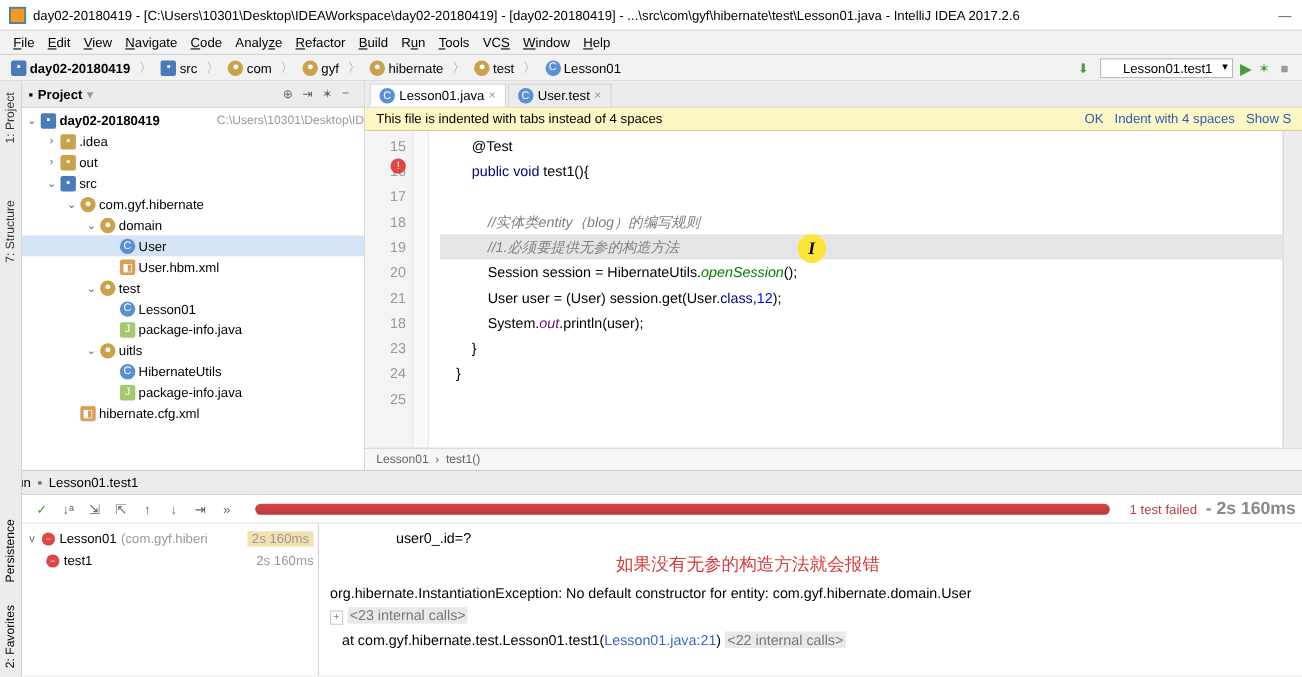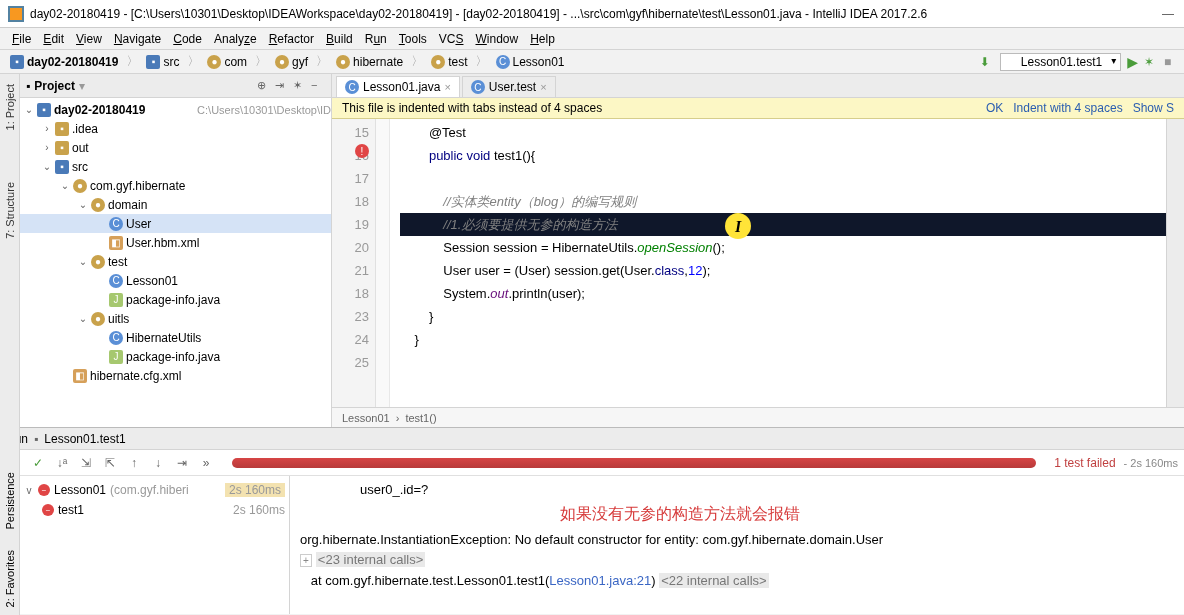--- a/index.html
+++ b/index.html
@@ -49,37 +49,37 @@
 .tab.active { background:#fff; }
 .tab .close { color:#999; cursor:pointer; font-size:11px; }
 .banner { background:#fcf7c5; border-bottom:1px solid #d6ce8c; display:flex; align-items:center; padding:3px 10px; font-size:12px; }
 .banner .msg { flex:1; }
 .banner a { color:#2a5db0; text-decoration:none; margin-left:10px; }
 .code-area { flex:1; display:flex; overflow:hidden; }
 .ln-gutter { width:44px; background:#f4f4f4; border-right:1px solid #e0e0e0; text-align:right; padding:2px 6px 0 0; color:#999; font-family:Consolas,monospace; font-size:13px; line-height:23px; }
 .fold-gutter { width:14px; background:#f9f9f9; border-right:1px solid #e8e8e8; }
 .code { flex:1; padding:2px 0 0 10px; font-family:Consolas,monospace; font-size:13px; line-height:23px; position:relative; }
 .code .row { height:23px; white-space:pre; }
-.code .row.hl { background:#0f172a; }
+.code .row.hl { background:#e5e5e5; }
 .kw { color:#000080; font-weight:normal; }
 .cmt { color:#808080; font-style:italic; }
 .str { color:#008000; font-style:italic; }
 .num { color:#0000ff; }
 .cl { color:#000; }
 .fld { color:#660e7a; font-style:italic; }
 .cursor-mark { position:absolute; left:335px; top:94px; width:26px; height:26px; background:#ffe438; border-radius:50%; display:flex; align-items:center; justify-content:center; font-family:serif; font-size:16px; font-style:italic; font-weight:bold; }
 .err-mark { position:absolute; left:-35px; top:25px; width:14px; height:14px; background:#e04545; color:#fff; border-radius:7px; font-size:10px; display:flex; align-items:center; justify-content:center; font-family:Arial; }
 .code-crumb { height:20px; border-top:1px solid #d4d4d4; background:#f6f6f6; display:flex; align-items:center; padding:0 10px; font-size:11px; color:#666; gap:6px; }
 .run-panel { border-top:1px solid #bbb; background:#fff; }
 .run-header { height:22px; background:#ececec; border-bottom:1px solid #d4d4d4; display:flex; align-items:center; padding:0 6px; gap:6px; font-size:12px; }
 .run-toolbar { height:26px; display:flex; align-items:center; padding:0 6px; gap:8px; border-bottom:1px solid #e0e0e0; }
 .run-toolbar .t { width:16px; height:16px; display:inline-flex; align-items:center; justify-content:center; color:#666; }
 .progress { flex:1; height:10px; background:linear-gradient(#d64545,#b83a3a); border-radius:5px; margin:0 10px; }
 .run-status { color:#c04040; font-size:12px; }
-.run-time { color:#888; font-size:11px; }
+.run-time { color:#888; font-size:16px;font-weight:bold; }
 .run-body { display:flex; height:138px; }
 .run-left { width:20px; background:#f2f2f2; border-right:1px solid #d4d4d4; display:flex; flex-direction:column; align-items:center; gap:6px; padding-top:6px; }
 .run-tree { width:270px; border-right:1px solid #d4d4d4; padding:4px; }
 .rt-row { display:flex; align-items:center; height:20px; gap:4px; }
 .rt-row .time { color:#999; margin-left:auto; }
 .rt-row .time-hl { background:#f3e2b0; padding:0 4px; }
 .fail-icon { width:12px; height:12px; background:#e04545; border-radius:6px; color:#fff; font-size:8px; display:flex; align-items:center; justify-content:center; }
 .console { flex:1; padding:4px 10px; font-family:Consolas,monospace; font-size:13px; line-height:20px; overflow:auto; position:relative; }
 .console .err { color:#000; }
 .console .gray { color:#888; }

